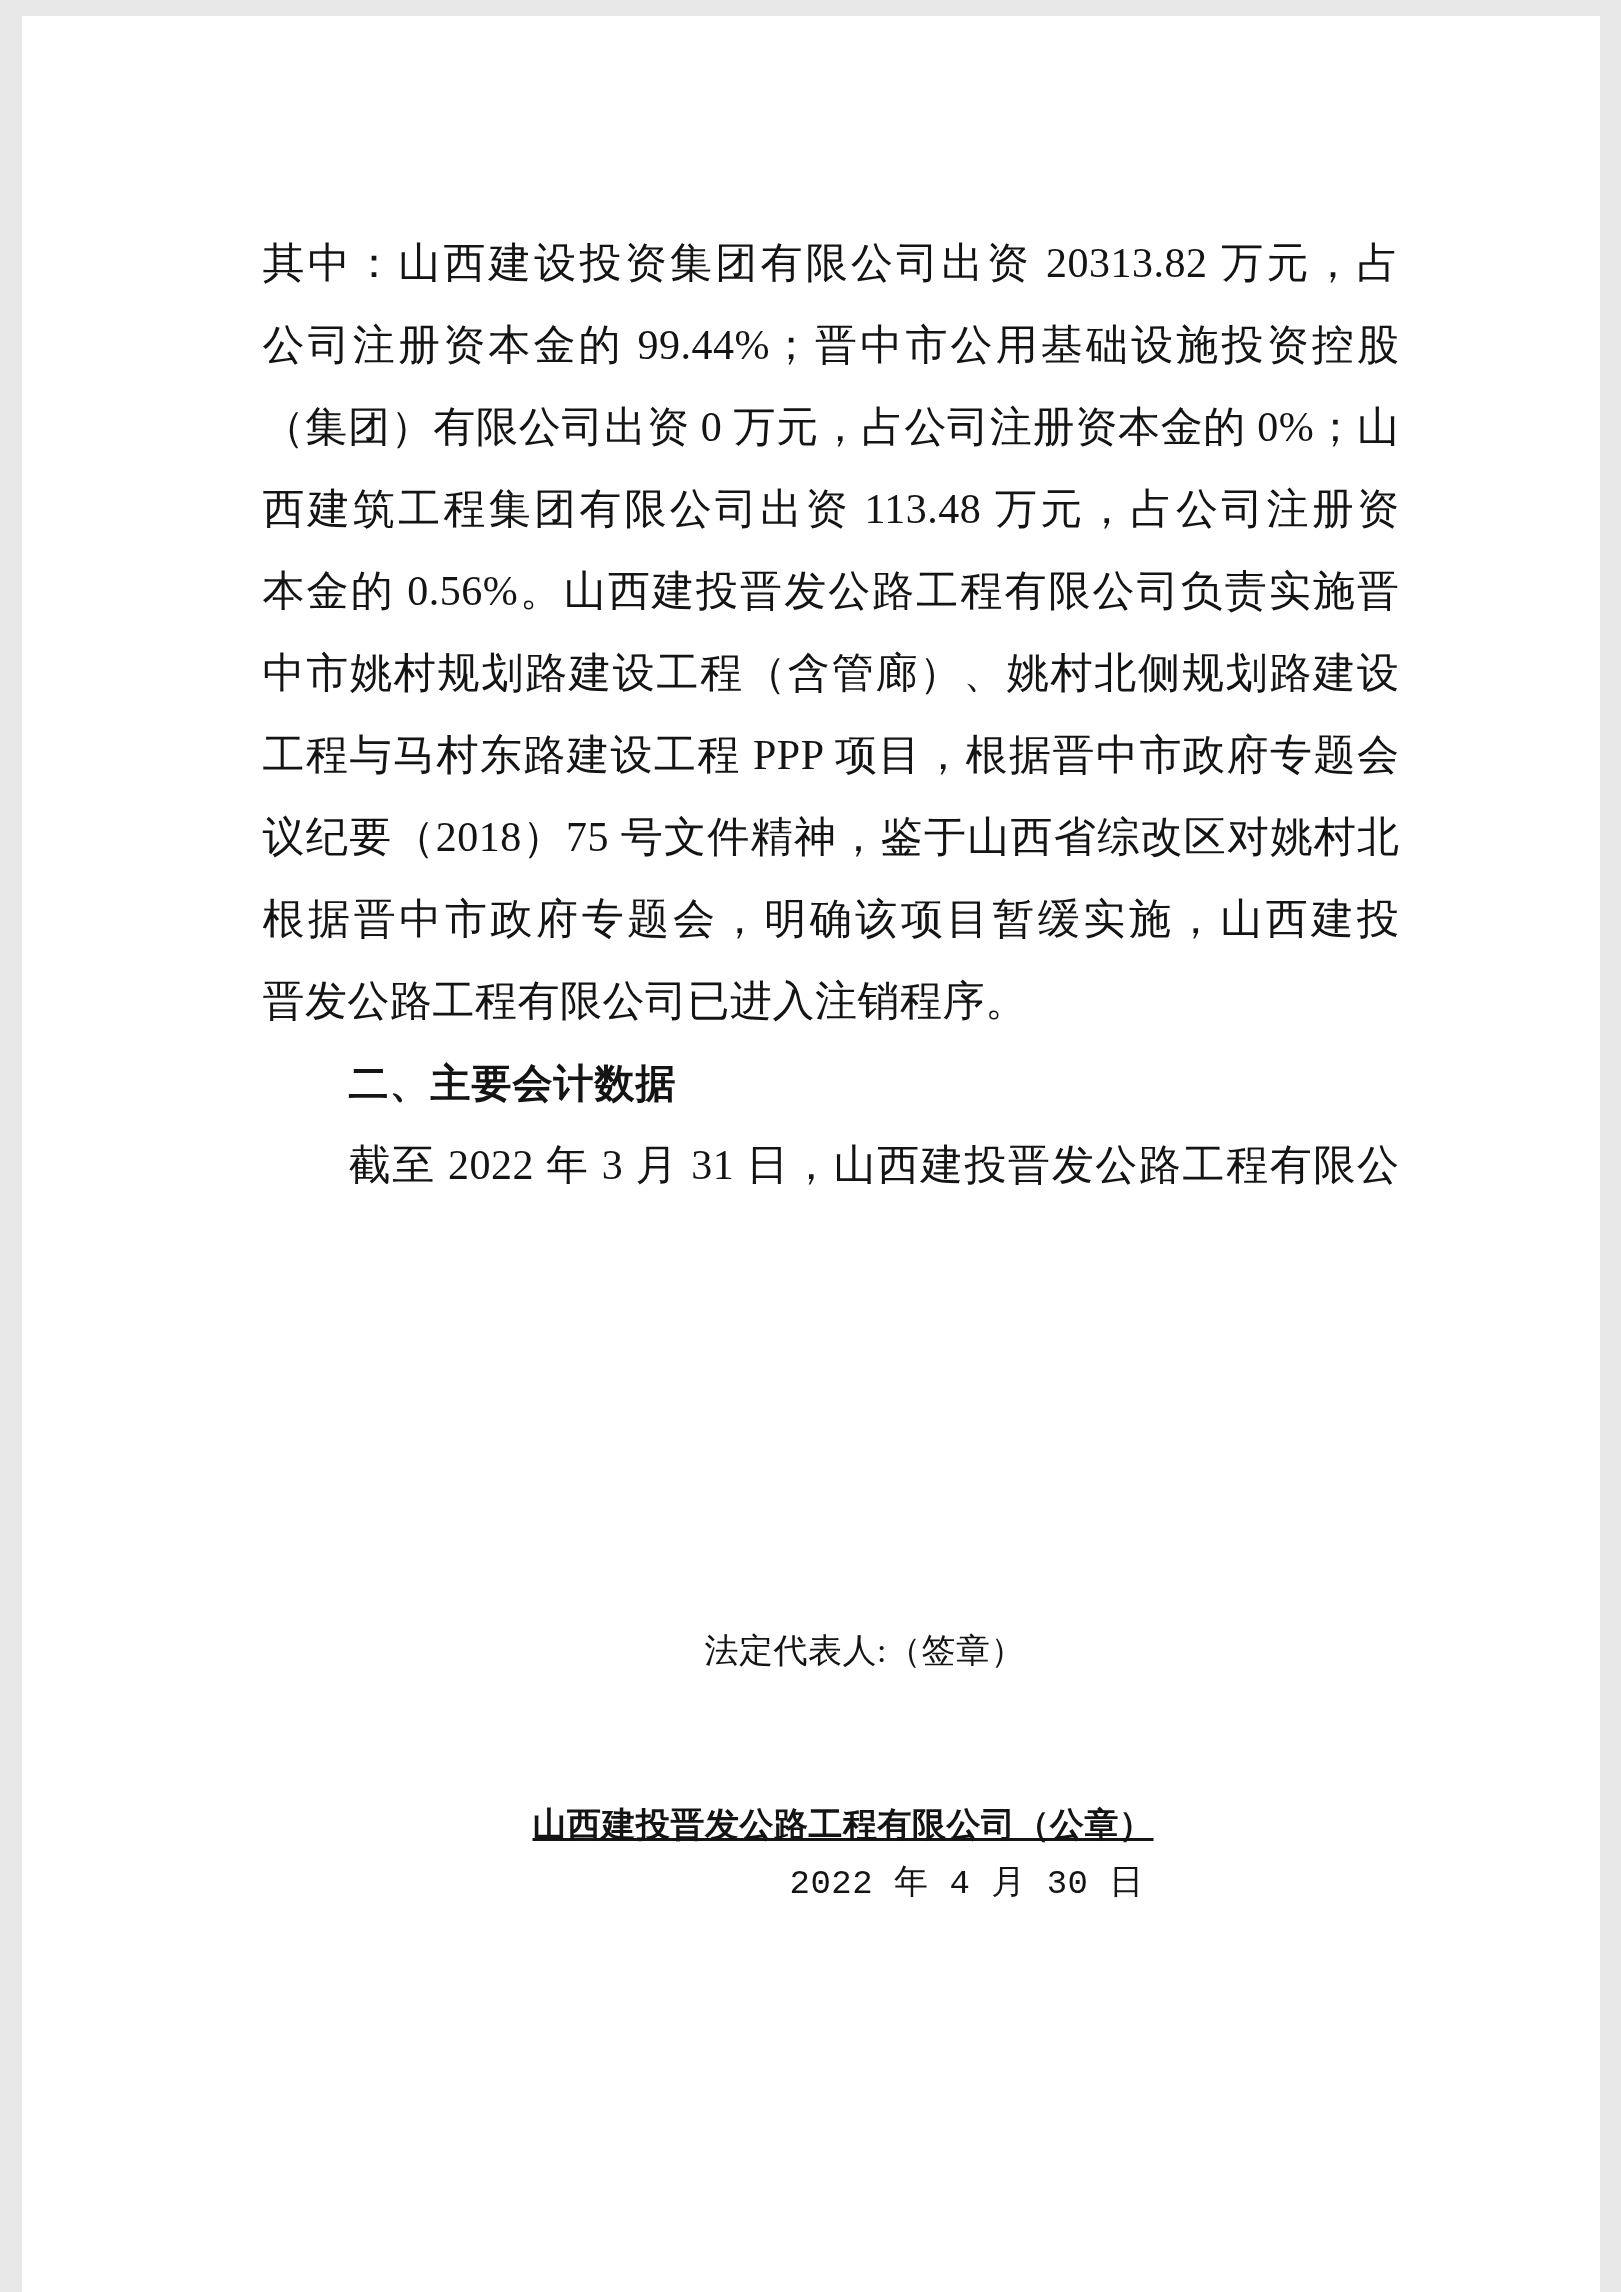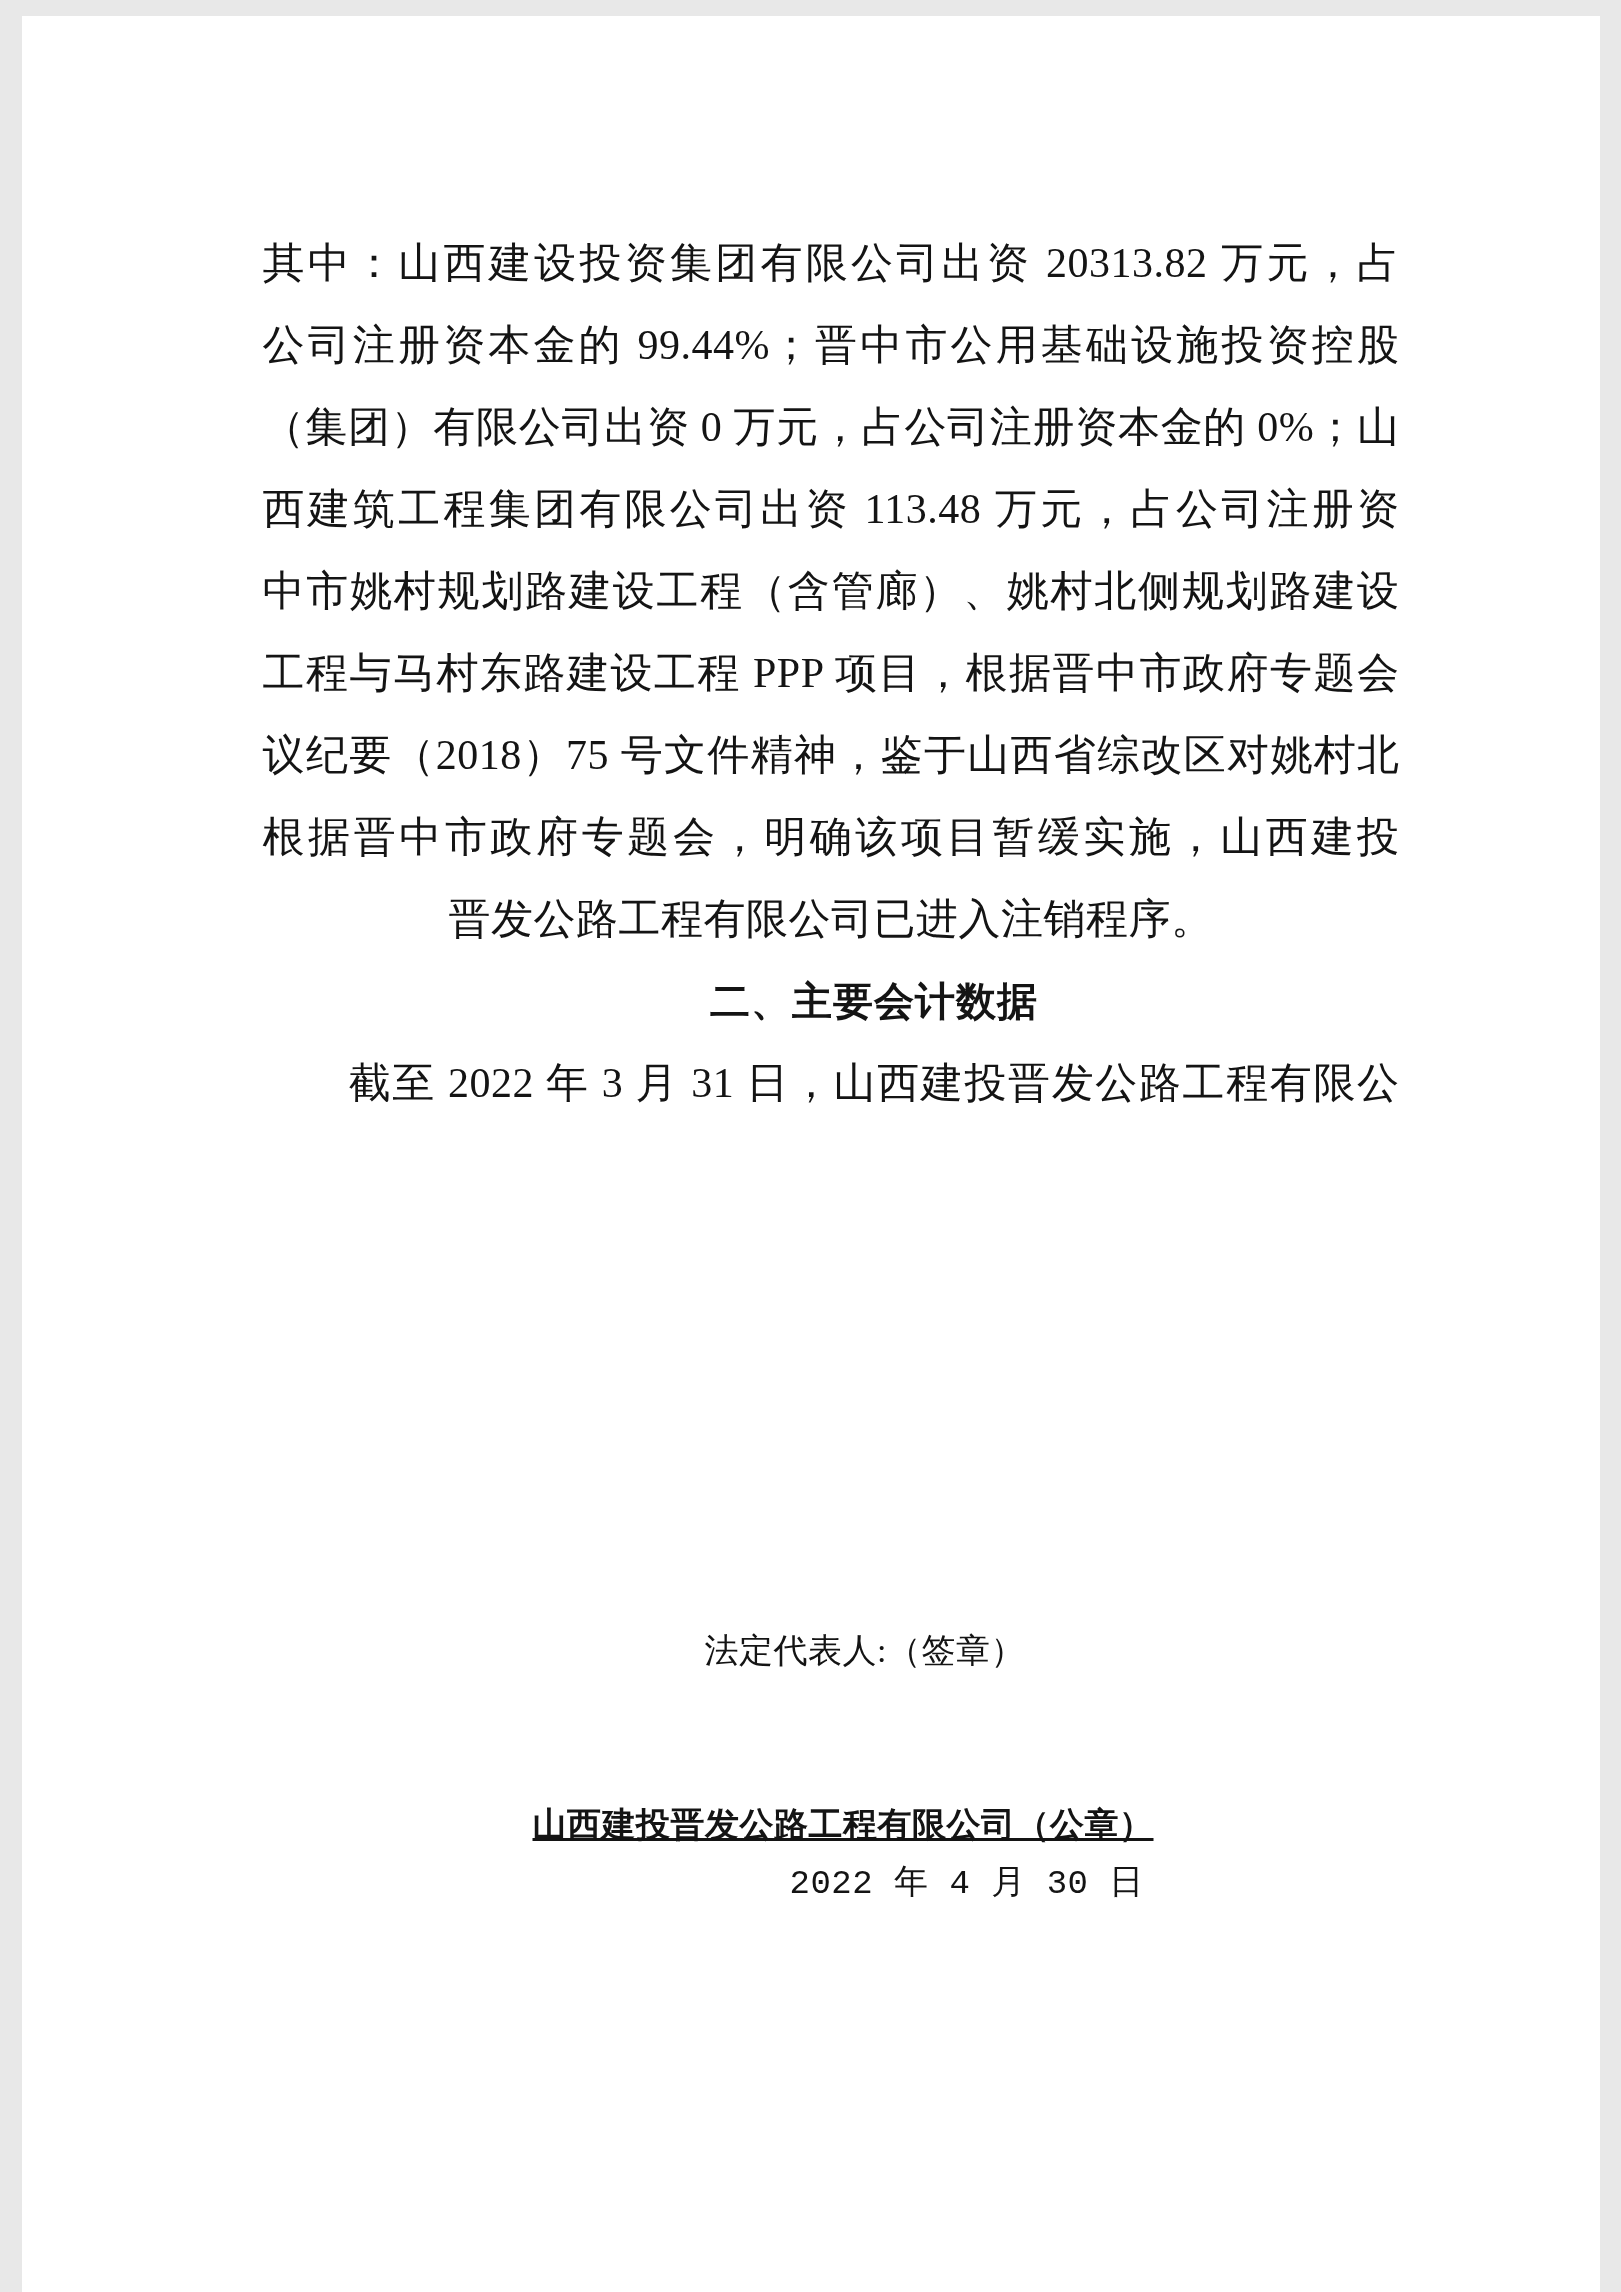--- a/index.html
+++ b/index.html
@@ -12,21 +12,21 @@
     font-family:"Liberation Serif","DejaVu Serif",serif;
     color:#141414;
   }
   .body-text {
     position:absolute;
     left:241px; top:206px; width:1137px;
     font-size:42px;
     line-height:82px;
     letter-spacing:0.5px;
   }
-  .line { text-align:center; }
+  .line { text-align:left; }
   .line.j {
     text-align:justify;
     text-align-last:justify;
     text-justify:inter-character;
   }
   .line.indent { text-indent:86px; }
   .line.heading {
     font-family:"Liberation Sans","DejaVu Sans",sans-serif;
     font-weight:bold;
     font-size:40px;
@@ -47,20 +47,21 @@
 </head>
 <body>
 
 <div class="page">
 
   <div class="body-text">
     <div class="line j">其中：山西建设投资集团有限公司出资 20313.82 万元，占</div>
     <div class="line j">公司注册资本金的 99.44%；晋中市公用基础设施投资控股</div>
     <div class="line j">（集团）有限公司出资 0 万元，占公司注册资本金的 0%；山</div>
     <div class="line j">西建筑工程集团有限公司出资 113.48 万元，占公司注册资</div>
+    <div class="line j">本金的 0.56%。山西建投晋发公路工程有限公司负责实施晋</div>
     <div class="line j">中市姚村规划路建设工程（含管廊）、姚村北侧规划路建设</div>
     <div class="line j">工程与马村东路建设工程 PPP 项目，根据晋中市政府专题会</div>
     <div class="line j">议纪要（2018）75 号文件精神，鉴于山西省综改区对姚村北</div>
     <div class="line j">根据晋中市政府专题会，明确该项目暂缓实施，山西建投</div>
     <div class="line">晋发公路工程有限公司已进入注销程序。</div>
     <div class="line heading">二、主要会计数据</div>
     <div class="line j indent">截至 2022 年 3 月 31 日，山西建投晋发公路工程有限公</div>
   </div>
 
   <div class="sig legal">法定代表人:（签章）</div>

